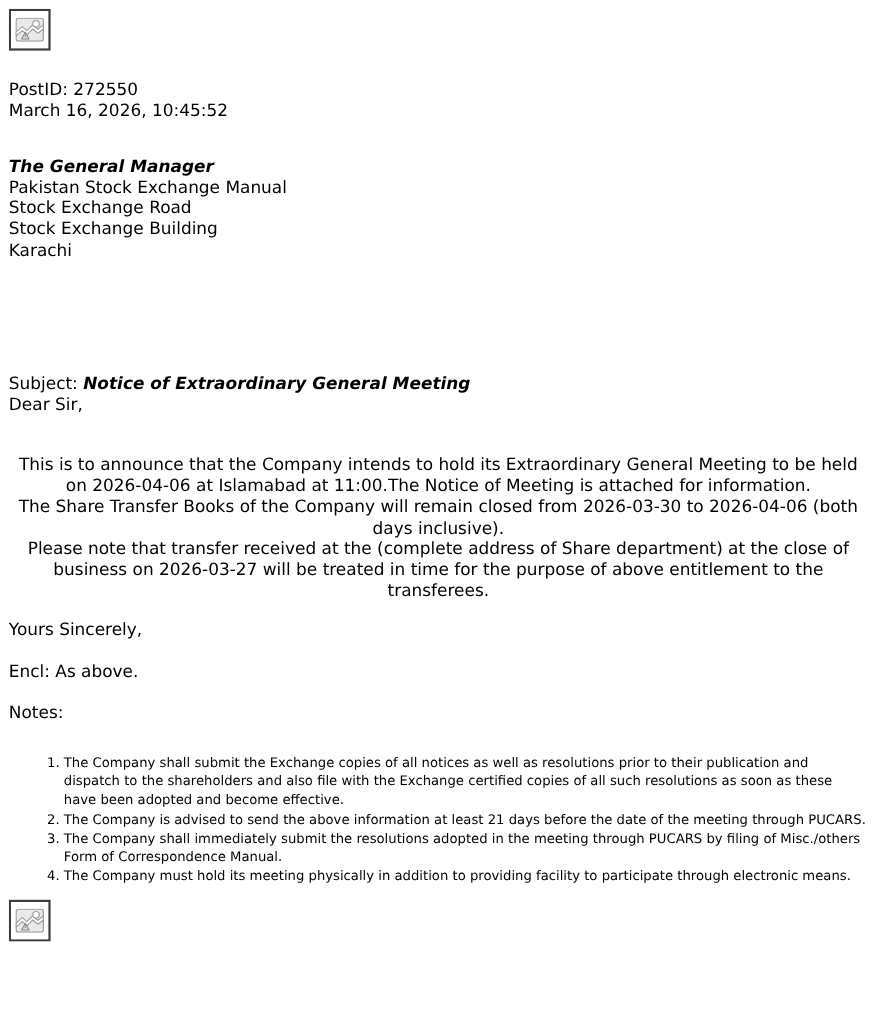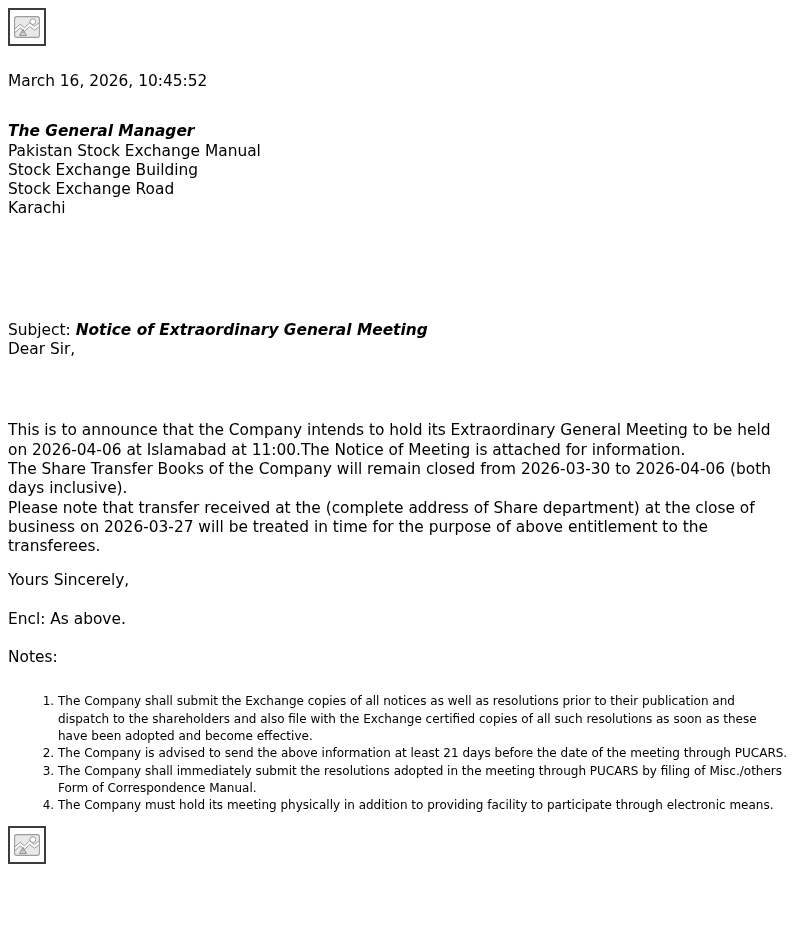--- a/index.html
+++ b/index.html
@@ -20,21 +20,21 @@
     background: #ffffff;
     display: flex;
     align-items: center;
     justify-content: center;
   }
   .post-meta      { margin-top: 26px; }
   .recipient      { margin-top: 31px; }
   .bold           { font-weight: bold; font-style: italic; }
   .subject-line   { margin-top: 102px; }
   .salutation     { }
-  .body-text      { margin-top: 62px; }
+  .body-text      { margin-top: 34px; text-align: center; }
   .closing        { margin-top: 15px; }
   .enclosure      { margin-top: 19px; }
   .notes-label    { margin-top: 19px; }
   ol.notes {
     margin: 26px 0 0 0;
     padding: 0 0 0 50px;
     font-size: 12px;
     line-height: 17.3px;
   }
   ol.notes li { margin: 0; padding: 0; }
@@ -49,28 +49,29 @@
     <svg width="26" height="22" viewBox="0 0 26 22">
       <rect x="0.6" y="0.6" width="24.8" height="20.8" rx="2.2" fill="#e9e9e9" stroke="#9b9b9b" stroke-width="1.1"></rect>
       <circle cx="18.8" cy="5.6" r="2.9" fill="#ffffff" stroke="#9b9b9b" stroke-width="1"></circle>
       <path d="M0.6 13.2 L6.2 8.2 L10.4 11.8 L15.6 6.8 L20.4 10.6 L25.4 6.6 L25.4 10.4 L20.6 14.2 L15.6 10.4 L10.6 15.4 L6.2 11.8 L0.6 16.8 Z" fill="#ffffff" stroke="#9b9b9b" stroke-width="1" stroke-linejoin="round"></path>
       <path d="M5.6 19.4 L9 13.4 L12.4 19.4 Z" fill="#dcdcdc" stroke="#8a8a8a" stroke-width="1" stroke-linejoin="round"></path>
       <line x1="9" y1="15.4" x2="9" y2="17.4" stroke="#8a8a8a" stroke-width="1"></line>
     </svg>
   </div>
 
   <div class="post-meta">
+    <div>PostID: 272550</div>
     <div>March 16, 2026, 10:45:52</div>
   </div>
 
   <div class="recipient">
     <div class="bold">The General Manager</div>
     <div>Pakistan Stock Exchange Manual</div>
+    <div>Stock Exchange Road</div>
     <div>Stock Exchange Building</div>
-    <div>Stock Exchange Road</div>
     <div>Karachi</div>
   </div>
 
   <div class="subject-line">
     <span>Subject: </span><span class="bold">Notice of Extraordinary General Meeting</span>
   </div>
 
   <div class="salutation">Dear Sir,</div>
 
   <div class="body-text">

